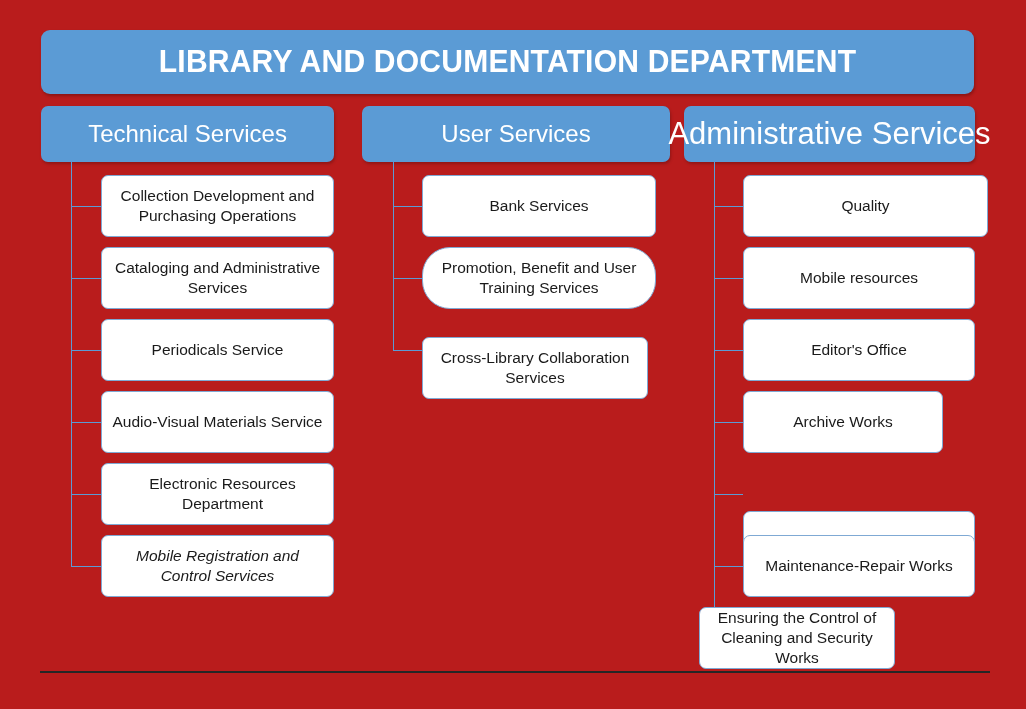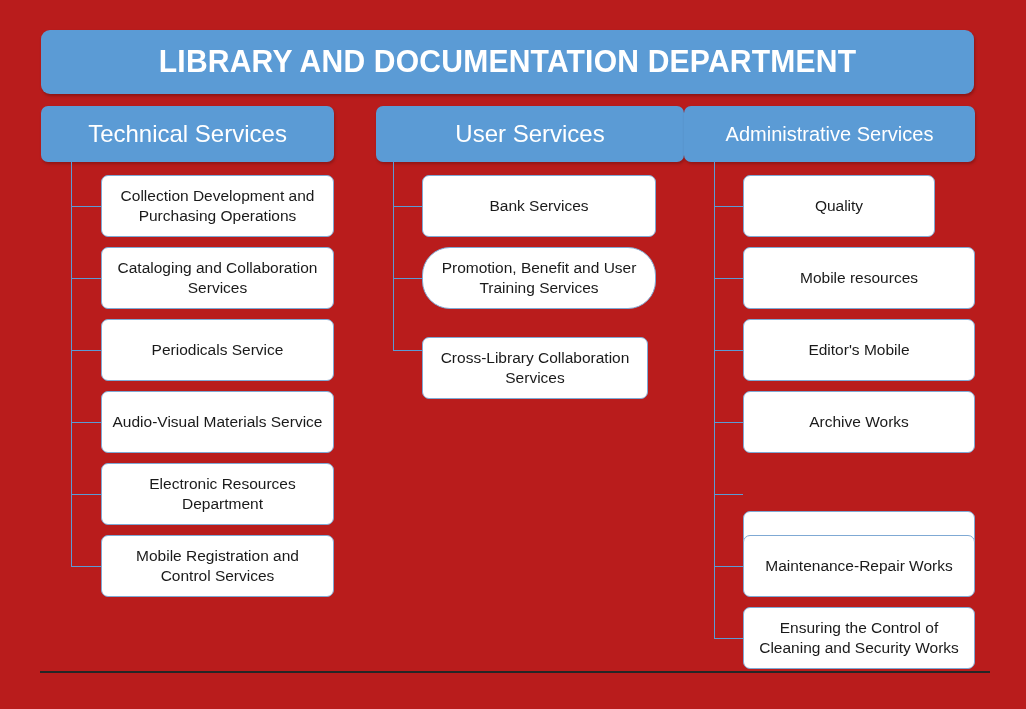--- a/index.html
+++ b/index.html
@@ -124,83 +124,83 @@
       <div class="col-header" style="left: 41px; top: 106px; width: 293px;">
         <span class="col-header-text">Technical Services</span>
       </div>
       <div class="trunk" style="left: 71px; top: 162px; height: 404px;"></div>
       <div class="stub" style="left: 71px; top: 206px; width: 30px;"></div>
       <div class="node" style="left: 101px; top: 175px; width: 233px;">
         <span class="node-text">Collection Development and Purchasing Operations</span>
       </div>
       <div class="stub" style="left: 71px; top: 278px; width: 30px;"></div>
       <div class="node" style="left: 101px; top: 247px; width: 233px;">
-        <span class="node-text">Cataloging and Collaboration Services</span>
+        <span class="node-text">Cataloging and Administrative Services</span>
       </div>
       <div class="stub" style="left: 71px; top: 350px; width: 30px;"></div>
       <div class="node" style="left: 101px; top: 319px; width: 233px;">
         <span class="node-text">Periodicals Service</span>
       </div>
       <div class="stub" style="left: 71px; top: 422px; width: 30px;"></div>
       <div class="node" style="left: 101px; top: 391px; width: 233px;">
         <span class="node-text">Audio-Visual Materials Service</span>
       </div>
       <div class="stub" style="left: 71px; top: 494px; width: 30px;"></div>
       <div class="node" style="left: 101px; top: 463px; width: 233px; padding-left: 18px;">
         <span class="node-text">Electronic Resources Department</span>
       </div>
       <div class="stub" style="left: 71px; top: 566px; width: 30px;"></div>
-      <div class="node" style="left: 101px; top: 535px; width: 233px;">
+      <div class="node" style="left: 101px; top: 535px; width: 233px; font-style: italic;">
         <span class="node-text">Mobile Registration and Control Services</span>
       </div>
-      <div class="col-header" style="left: 376px; top: 106px; width: 308px;">
+      <div class="col-header" style="left: 362px; top: 106px; width: 308px;">
         <span class="col-header-text">User Services</span>
       </div>
       <div class="trunk" style="left: 393px; top: 162px; height: 188px;"></div>
       <div class="stub" style="left: 393px; top: 206px; width: 29px;"></div>
       <div class="node" style="left: 422px; top: 175px; width: 234px;">
         <span class="node-text">Bank Services</span>
       </div>
       <div class="stub" style="left: 393px; top: 278px; width: 29px;"></div>
       <div class="node" style="left: 422px; top: 247px; width: 234px; border-radius: 28px;">
         <span class="node-text">Promotion, Benefit and User Training Services</span>
       </div>
       <div class="stub" style="left: 393px; top: 350px; width: 29px;"></div>
       <div class="node" style="left: 422px; top: 319px; width: 226px; margin-top: 18px;">
         <span class="node-text">Cross-Library Collaboration Services</span>
       </div>
       <div class="col-header" style="left: 684px; top: 106px; width: 291px;">
-        <span class="col-header-text" style="font-size: 20px;">Administrative Services</span>
+        <span class="col-header-text" style="font-size: 31px;">Administrative Services</span>
       </div>
       <div class="trunk" style="left: 714px; top: 162px; height: 476px;"></div>
       <div class="stub" style="left: 714px; top: 206px; width: 29px;"></div>
-      <div class="node" style="left: 743px; top: 175px; width: 192px;">
+      <div class="node" style="left: 743px; top: 175px; width: 245px;">
         <span class="node-text">Quality</span>
       </div>
       <div class="stub" style="left: 714px; top: 278px; width: 29px;"></div>
       <div class="node" style="left: 743px; top: 247px; width: 232px;">
         <span class="node-text">Mobile resources</span>
       </div>
       <div class="stub" style="left: 714px; top: 350px; width: 29px;"></div>
       <div class="node" style="left: 743px; top: 319px; width: 232px;">
-        <span class="node-text">Editor's Mobile</span>
+        <span class="node-text">Editor's Office</span>
       </div>
       <div class="stub" style="left: 714px; top: 422px; width: 29px;"></div>
-      <div class="node" style="left: 743px; top: 391px; width: 232px;">
+      <div class="node" style="left: 743px; top: 391px; width: 200px;">
         <span class="node-text">Archive Works</span>
       </div>
       <div class="stub" style="left: 714px; top: 494px; width: 29px;"></div>
       <div class="node" style="left: 743px; top: 463px; width: 232px; margin-top: 48px;">
         <span class="node-text">Financial affairs</span>
       </div>
       <div class="stub" style="left: 714px; top: 566px; width: 29px;"></div>
       <div class="node" style="left: 743px; top: 535px; width: 232px;">
         <span class="node-text">Maintenance-Repair Works</span>
       </div>
       <div class="stub" style="left: 714px; top: 638px; width: 29px;"></div>
-      <div class="node" style="left: 743px; top: 607px; width: 232px;">
+      <div class="node" style="left: 699px; top: 607px; width: 196px;">
         <span class="node-text">Ensuring the Control of Cleaning and Security Works</span>
       </div>
     </div>
 
   <div class="bottom-rule"></div>
 
 </div>
 
 </body></html>

